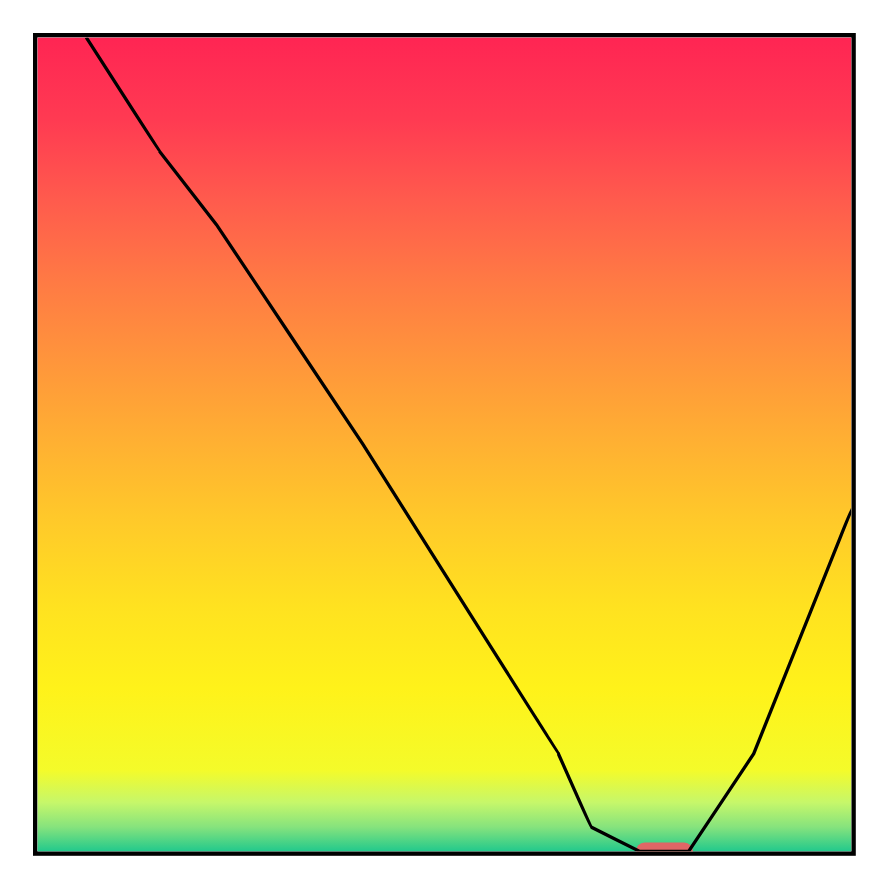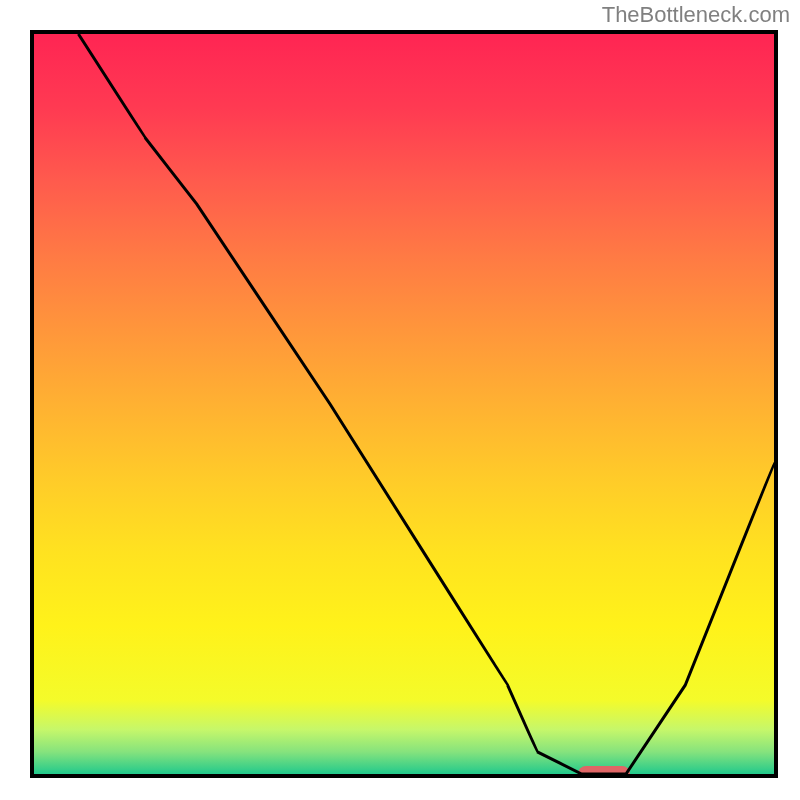--- a/index.html
+++ b/index.html
@@ -65,21 +65,20 @@
     position: absolute;
     inset: 0;
     width: 100%;
     height: 100%;
   }
 </style>
 </head>
 <body>
 <div class="wrap">
 
-  <div class="source">TheBottleneck.com</div>
 
   <div class="plotbox">
     <div class="gradient"></div>
     <div id="min-marker" class="minimum-marker" style="left: 543.6px; width: 52.4px; top: 732px; height: 16px; background: rgb(224, 102, 102);"></div>
     <svg class="curve" viewBox="0 0 740 740" preserveAspectRatio="none">
       <path id="curve-path" fill="none" stroke="#000000" stroke-width="3" d="M 44.4 0.0 Q 44.4 0.0 77.7 51.8 T 111.0 103.6 Q 111.0 103.6 136.9 136.9 T 162.8 170.2 Q 162.8 170.2 229.4 270.1 T 296.0 370.0 Q 296.0 370.0 384.8 510.6 T 473.6 651.2 Q 473.6 651.2 488.4 684.5 T 503.2 717.8 Q 503.2 717.8 525.4 728.9 T 547.6 740.0 Q 547.6 740.0 569.8 740.0 T 592.0 740.0 Q 592.0 740.0 621.6 695.6 T 651.2 651.2 Q 651.2 651.2 695.6 540.2 T 740.0 429.2"></path>
     </svg>
   </div>
 
 </div>

